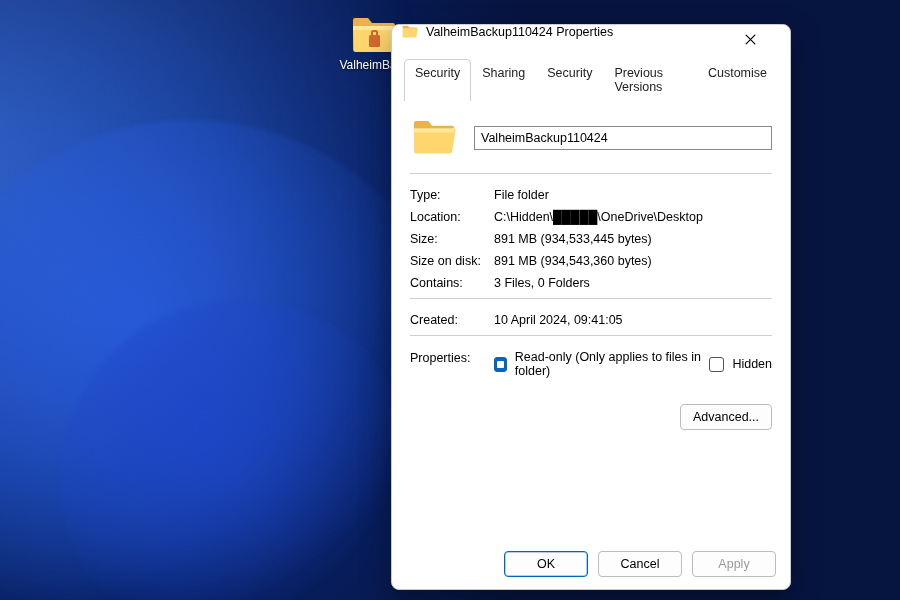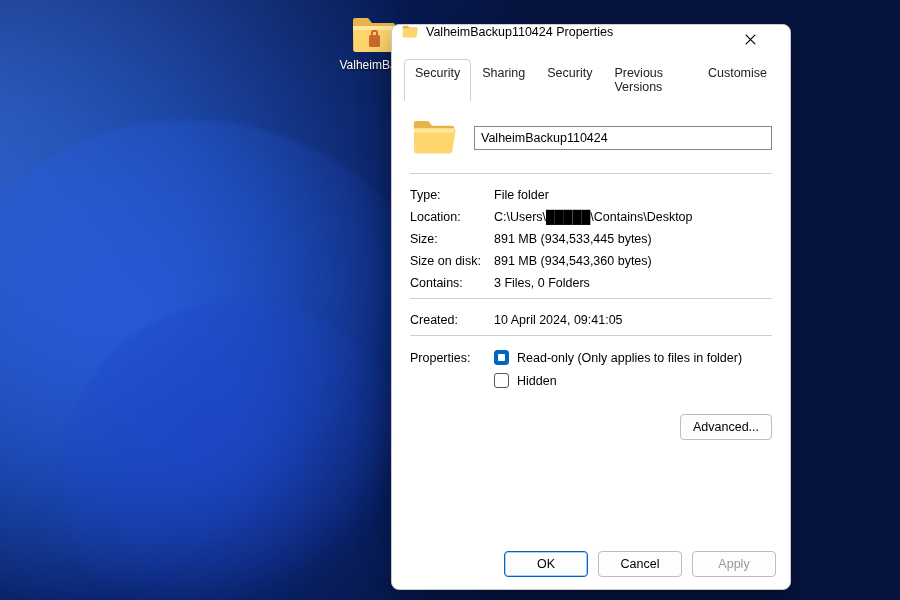--- a/index.html
+++ b/index.html
@@ -45,21 +45,21 @@
   .name-input { flex:1; height:24px; border:1px solid #888; padding:2px 6px; font:inherit; }
 
   .sep { height:1px; background:#cfcfcf; margin:4px 0 10px; }
 
   .kv { display:flex; padding:4px 0; }
   .kv .k { width:84px; color:#000; }
   .kv .v { flex:1; color:#000; }
 
   .attr-row { display:flex; padding:4px 0; align-items:flex-start; }
   .attr-row .k { width:84px; padding-top:1px; }
-  .attr-col { flex:1; display:flex; flex-direction:column; gap:8px; }
+  .attr-col { flex:1; display:flex; gap:8px; }
   .chk-line { display:flex; align-items:center; gap:8px; }
   .chk { width:15px; height:15px; border:1.3px solid #555; border-radius:3px; display:inline-flex; align-items:center; justify-content:center; background:#fff; }
   .chk.mixed { background:#0067c0; border-color:#0067c0; }
   .chk.mixed::after { content:""; width:7px; height:7px; background:#fff; border-radius:1px; }
   .adv-row { display:flex; justify-content:flex-end; margin-top:-26px; }
   .btn { min-width:84px; height:26px; border:1px solid #bdbdbd; background:#fdfdfd; border-radius:4px; font:inherit; padding:0 12px; cursor:default;margin-top:48px; }
   .btn:disabled { color:#9a9a9a; }
   .btn.primary { border-color:#0067c0; box-shadow:inset 0 0 0 1px rgba(0,103,192,0.3); }
 
   .dlg-buttons { display:flex; gap:10px; justify-content:flex-end; padding:10px 14px 12px; }
@@ -124,21 +124,21 @@
       </div>
 
       <div class="sep"></div>
 
       <div class="kv">
           <div class="k">Type:</div>
           <div class="v">File folder</div>
         </div>
       <div class="kv">
           <div class="k">Location:</div>
-          <div class="v">C:\Users\█████\Contains\Desktop</div>
+          <div class="v">C:\Hidden\█████\OneDrive\Desktop</div>
         </div>
       <div class="kv">
           <div class="k">Size:</div>
           <div class="v">891 MB (934,533,445 bytes)</div>
         </div>
       <div class="kv">
           <div class="k">Size on disk:</div>
           <div class="v">891 MB (934,543,360 bytes)</div>
         </div>
       <div class="kv">

